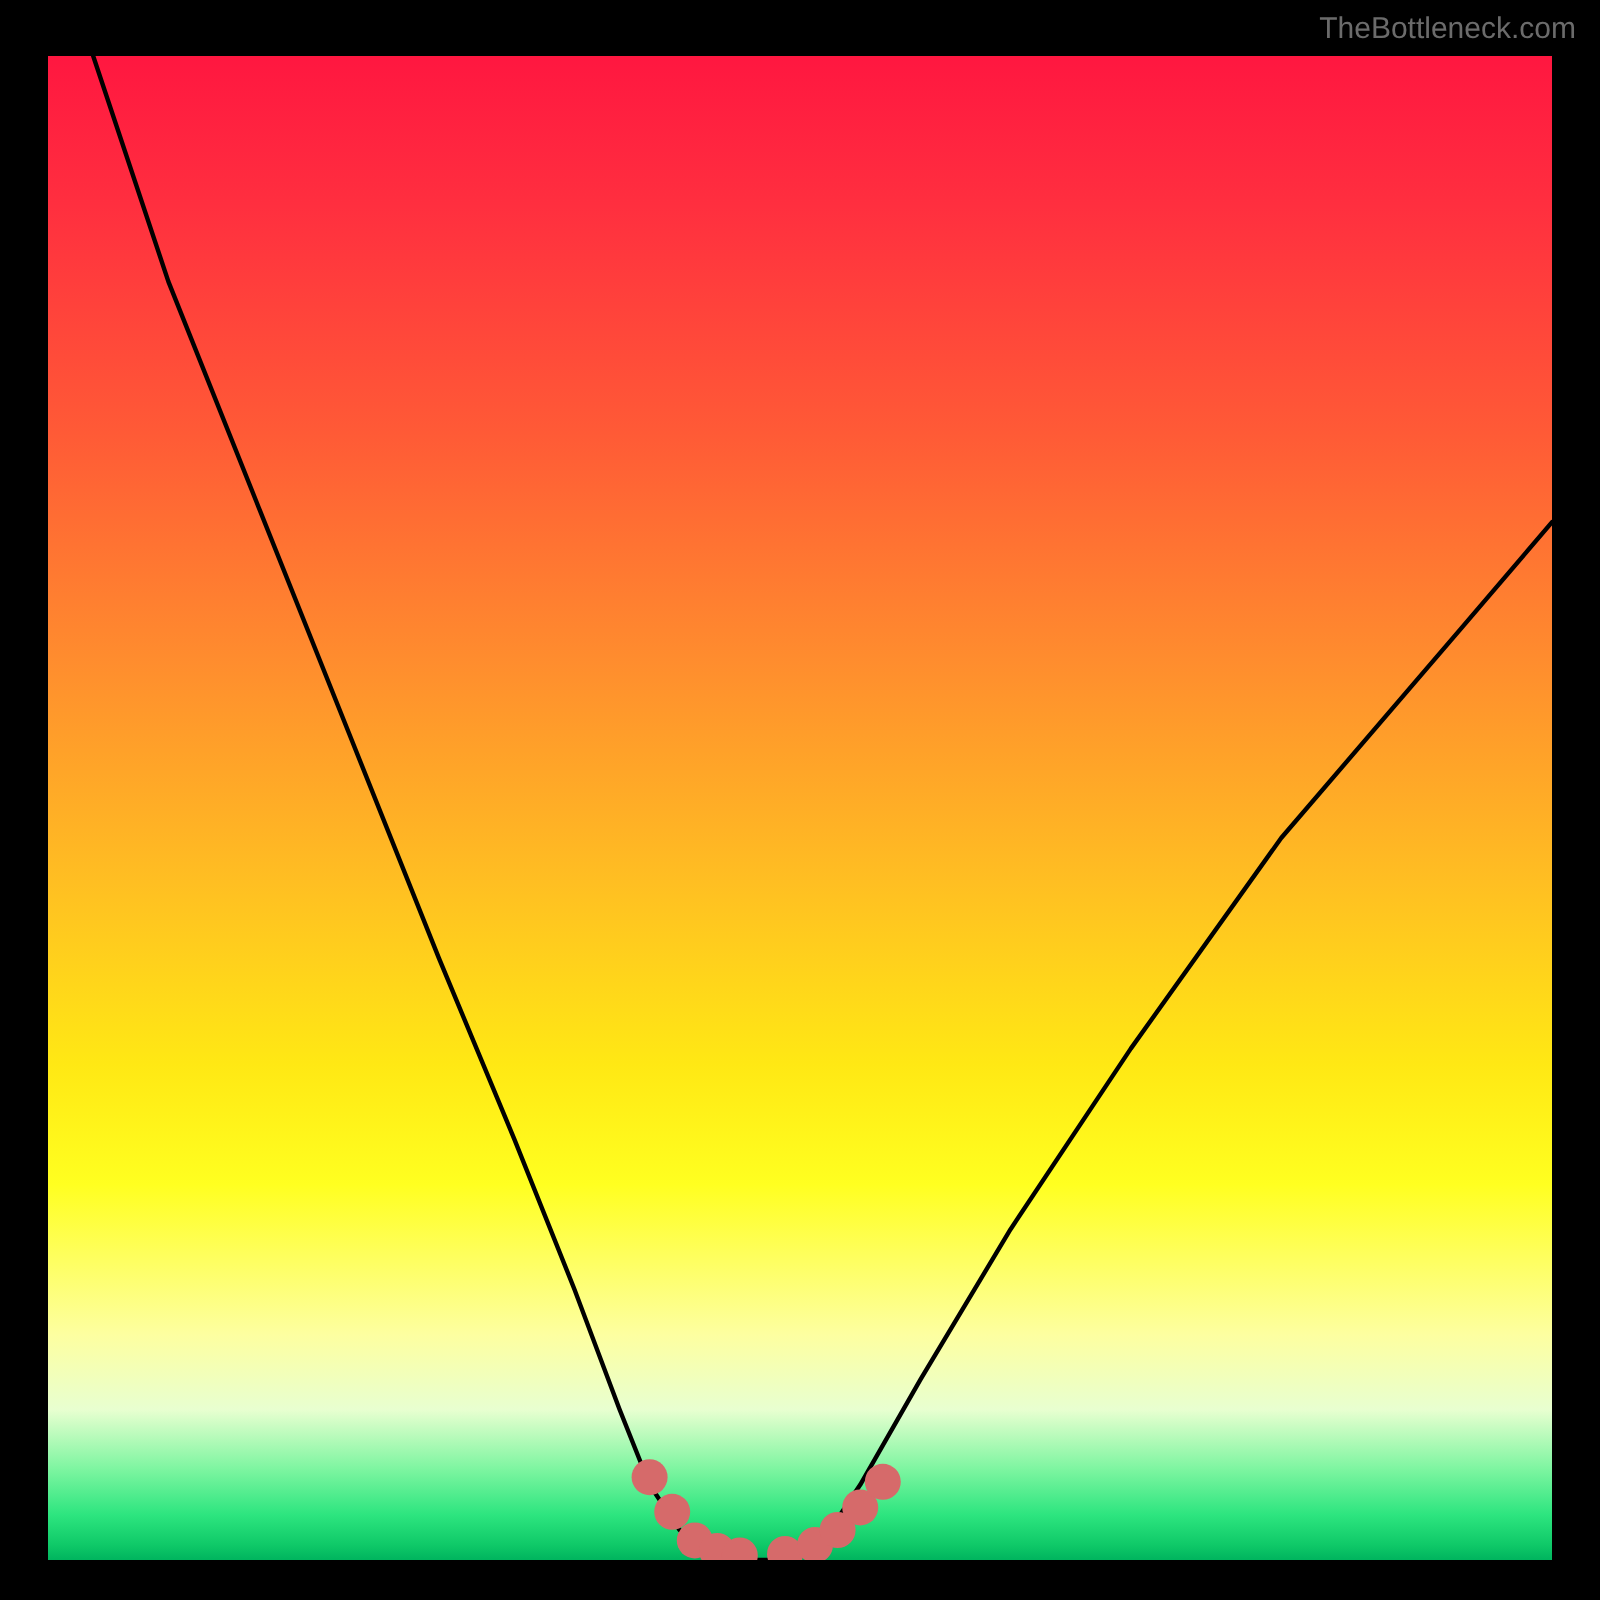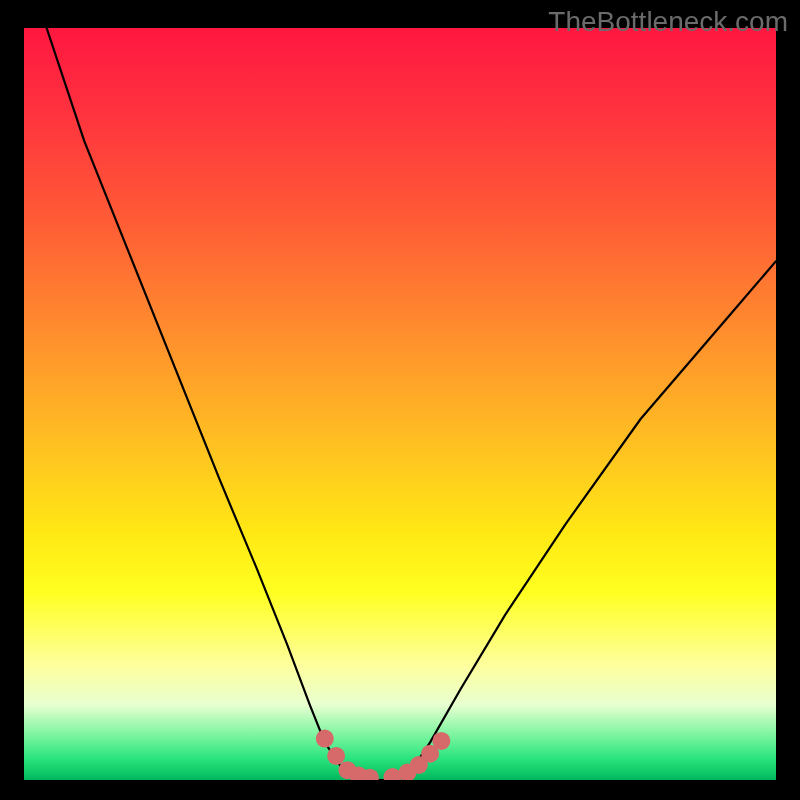--- a/index.html
+++ b/index.html
@@ -11,21 +11,21 @@
     width: 800px;
     height: 800px;
     position: relative;
     background: #000;
   }
   .watermark {
     position: absolute;
     top: 6px;
     right: 12px;
     font-family: Arial, Helvetica, sans-serif;
-    font-size: 28px;
+    font-size: 15px;
     color: #6b6b6b;
     z-index: 10;
   }
   .plot {
     position: absolute;
     left: 24px;
     top: 28px;
     width: 752px;
     height: 752px;
   }

